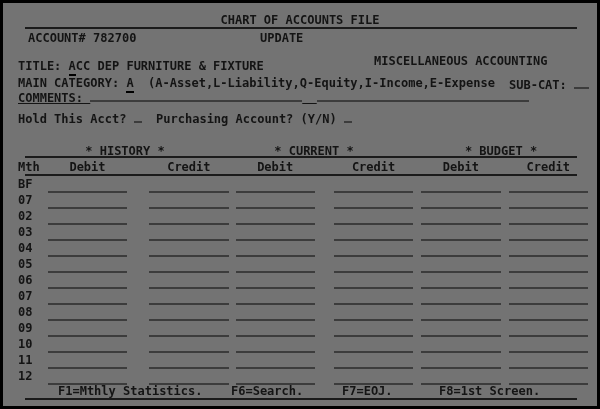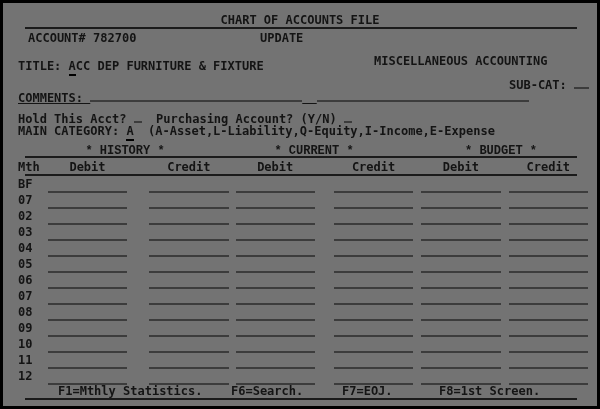--- a/index.html
+++ b/index.html
@@ -26,21 +26,21 @@
   .fld-1ch  { width:8px;  }
   .fld-comment { width:212px; }
 
   
   .first-char-cursor { display:inline-block; }
   .first-char-cursor::first-letter { border-bottom:2px solid #000; padding-bottom:1px; }
   .cursor-val { border-bottom:2px solid #000; padding-bottom:1px; }
 
   
   .tbl { position:absolute; left:15px; top:174px; width:570px; }
-  .grp-row { position:absolute; left:15px; top:141px; width:570px; display:flex;font-family:Liberation Mono, monospace; }
+  .grp-row { position:absolute; left:15px; top:141px; width:570px; display:flex; }
   .grp-spacer { width:24px; }
   .grp-hist { width:166px; text-align:center; }
   .grp-gap1 { width:22px; }
   .grp-cur  { width:168px; text-align:center; }
   .grp-gap2 { width:19px; }
   .grp-bud  { width:168px; text-align:center; }
 
   .hdr-row { position:absolute; left:15px; top:157px; width:570px; display:flex; }
   .mth-slot { width:24px; }
   .col-slot { width:80px; text-align:center; }
@@ -60,21 +60,21 @@
 
   <div class="line center-line" style="top:10px;">CHART OF ACCOUNTS FILE</div>
   <div class="rule" style="top:24px;"></div>
 
   <div class="abs" style="left:25px; top:28px;"><span>ACCOUNT#</span>&nbsp;<span>782700</span></div>
   <div class="abs" style="left:257px; top:28px;">UPDATE</div>
   <div class="abs" style="left:371px; top:20px;margin-top:31px;">MISCELLANEOUS ACCOUNTING</div>
 
   <div class="line" style="top:56px;"><span>TITLE:</span><span> </span><span class="first-char-cursor">ACC DEP FURNITURE &amp; FIXTURE</span></div>
 
-  <div class="line" style="top:73px;margin-top:48px;"><span>MAIN CATEGORY:</span><span> </span><span class="cursor-val">A</span><span>  </span><span>(A-Asset,L-Liability,Q-Equity,I-Income,E-Expense</span></div>
+  <div class="line" style="top:73px;"><span>MAIN CATEGORY:</span><span> </span><span class="cursor-val">A</span><span>  </span><span>(A-Asset,L-Liability,Q-Equity,I-Income,E-Expense</span></div>
   <div class="abs" style="left:506px; top:73px;"><span>SUB-CAT:</span><span> </span><span class="fld fld-2ch"></span></div>
 
   <div class="line" style="top:86px;text-decoration:underline;"><span>COMMENTS:</span><span> </span><span class="fld fld-comment"></span><span>  </span><span class="fld fld-comment"></span></div>
 
   <div class="line" style="top:107px;"><span>Hold This Acct?</span><span> </span><span class="fld fld-1ch"></span><span>  </span><span>Purchasing Account? (Y/N)</span><span> </span><span class="fld fld-1ch"></span></div>
 
   <div class="grp-row">
     <span class="grp-spacer"></span>
     <span class="grp-hist">* HISTORY *</span>
     <span class="grp-gap1"></span>

